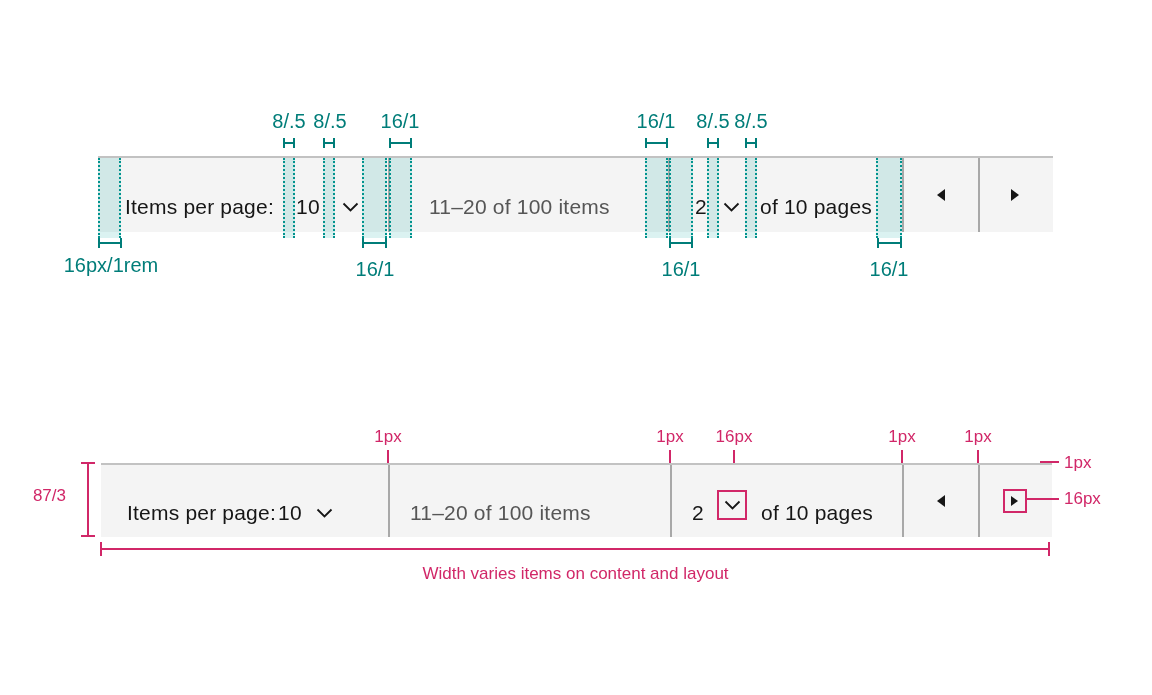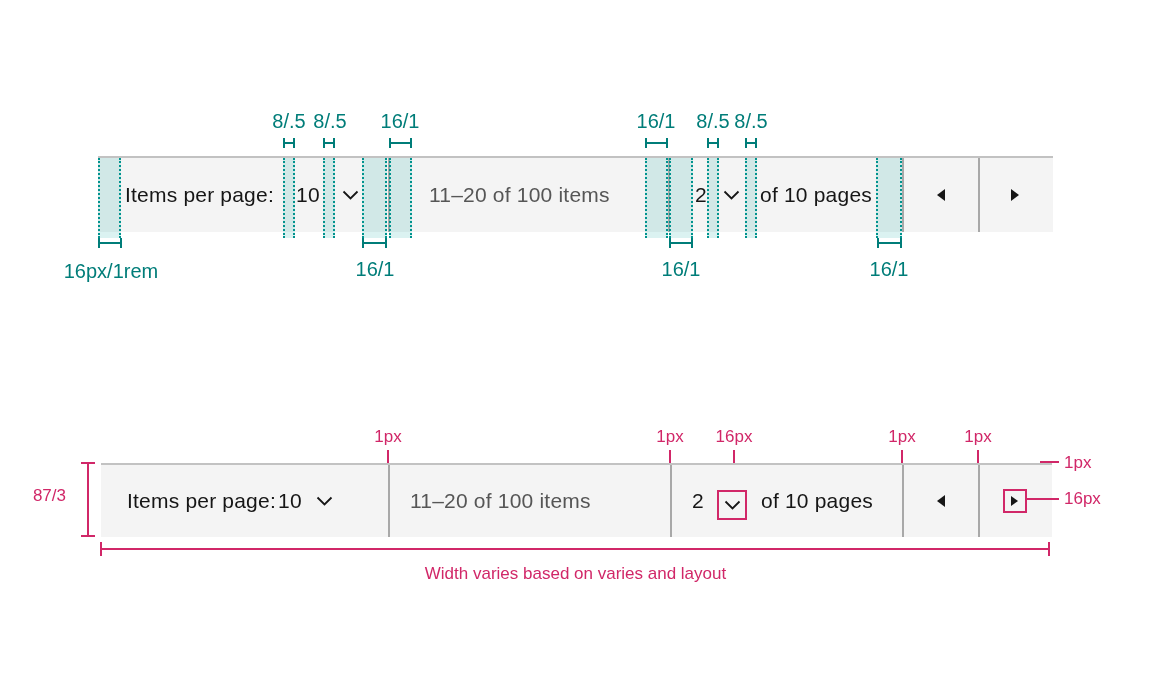--- a/index.html
+++ b/index.html
@@ -7,21 +7,21 @@
     position:relative; width:1152px; height:695px; background:#ffffff;
     font-family:"Liberation Sans", sans-serif; overflow:hidden;
   }
 
   
   .bar {
     position:absolute; background:#f4f4f4; border-top:2px solid #c2c2c2;
     box-sizing:border-box;
   }
   .bar-text {
-    position:absolute; top:0; height:100%; display:flex; align-items:center;
+    position:absolute; top:12px; height:100%; display:flex; align-items:center;
     font-size:21px; color:#161616; white-space:nowrap; letter-spacing:.2px;
   }
   .bar-text.secondary { color:#565656; }
   .divider { position:absolute; top:0; bottom:0; width:2px; background:#a8a8a8; }
   .nav-btn { position:absolute; top:0; height:100%; display:flex; align-items:center; justify-content:center; }
 
   
   .hl {
     position:absolute; background:rgba(0,166,158,0.14);
     border-left:2px dotted #00938e; border-right:2px dotted #00938e;
@@ -123,21 +123,21 @@
     <div class="hl" style="left:669px; top:158px; width:24px; height:80px;"></div>
     <div class="hl" style="left:707px; top:158px; width:12px; height:80px;"></div>
     <div class="hl" style="left:745px; top:158px; width:12px; height:80px;"></div>
     <div class="hl" style="left:876px; top:158px; width:26px; height:80px;"></div>
 
     <div class="bracket" style="left:98px;  top:238px; width:24px;"></div>
     <div class="bracket" style="left:362px; top:238px; width:25px;"></div>
     <div class="bracket" style="left:669px; top:238px; width:24px;"></div>
     <div class="bracket" style="left:877px; top:238px; width:25px;"></div>
 
-    <div class="t-label" style="left:111px; top:260px;">16px/1rem</div>
+    <div class="t-label" style="left:111px; top:254px;">16px/1rem</div>
     <div class="t-label" style="left:375px; top:258px;">16/1</div>
     <div class="t-label" style="left:681px; top:258px;">16/1</div>
     <div class="t-label" style="left:889px; top:258px;">16/1</div>
   </div>
 
   <div>
 
     <div class="m-label centered" style="left:388px; top:427px;">1px</div>
     <div class="m-label centered" style="left:670px; top:427px;">1px</div>
     <div class="m-label centered" style="left:734px; top:427px;">16px</div>
@@ -201,16 +201,16 @@
     </div>
 
     <div class="leader-h" style="left:1040px; top:461px; width:19px;"></div>
     <div class="m-label" style="left:1064px; top:453px;">1px</div>
     <div class="leader-h" style="left:1027px; top:498px; width:32px;"></div>
     <div class="m-label" style="left:1064px; top:489px;">16px</div>
 
     <div class="leader-h" style="left:101px; top:548px; width:949px;"></div>
     <div class="tick-v" style="left:100px; top:542px;"></div>
     <div class="tick-v" style="left:1048px; top:542px;"></div>
-    <div class="m-label caption" style="left:101px; top:564px; width:949px;">Width varies based on varies and layout</div>
+    <div class="m-label caption" style="left:101px; top:564px; width:949px;">Width varies items on content and layout</div>
   </div>
 
 </div>
 
 </body></html>

